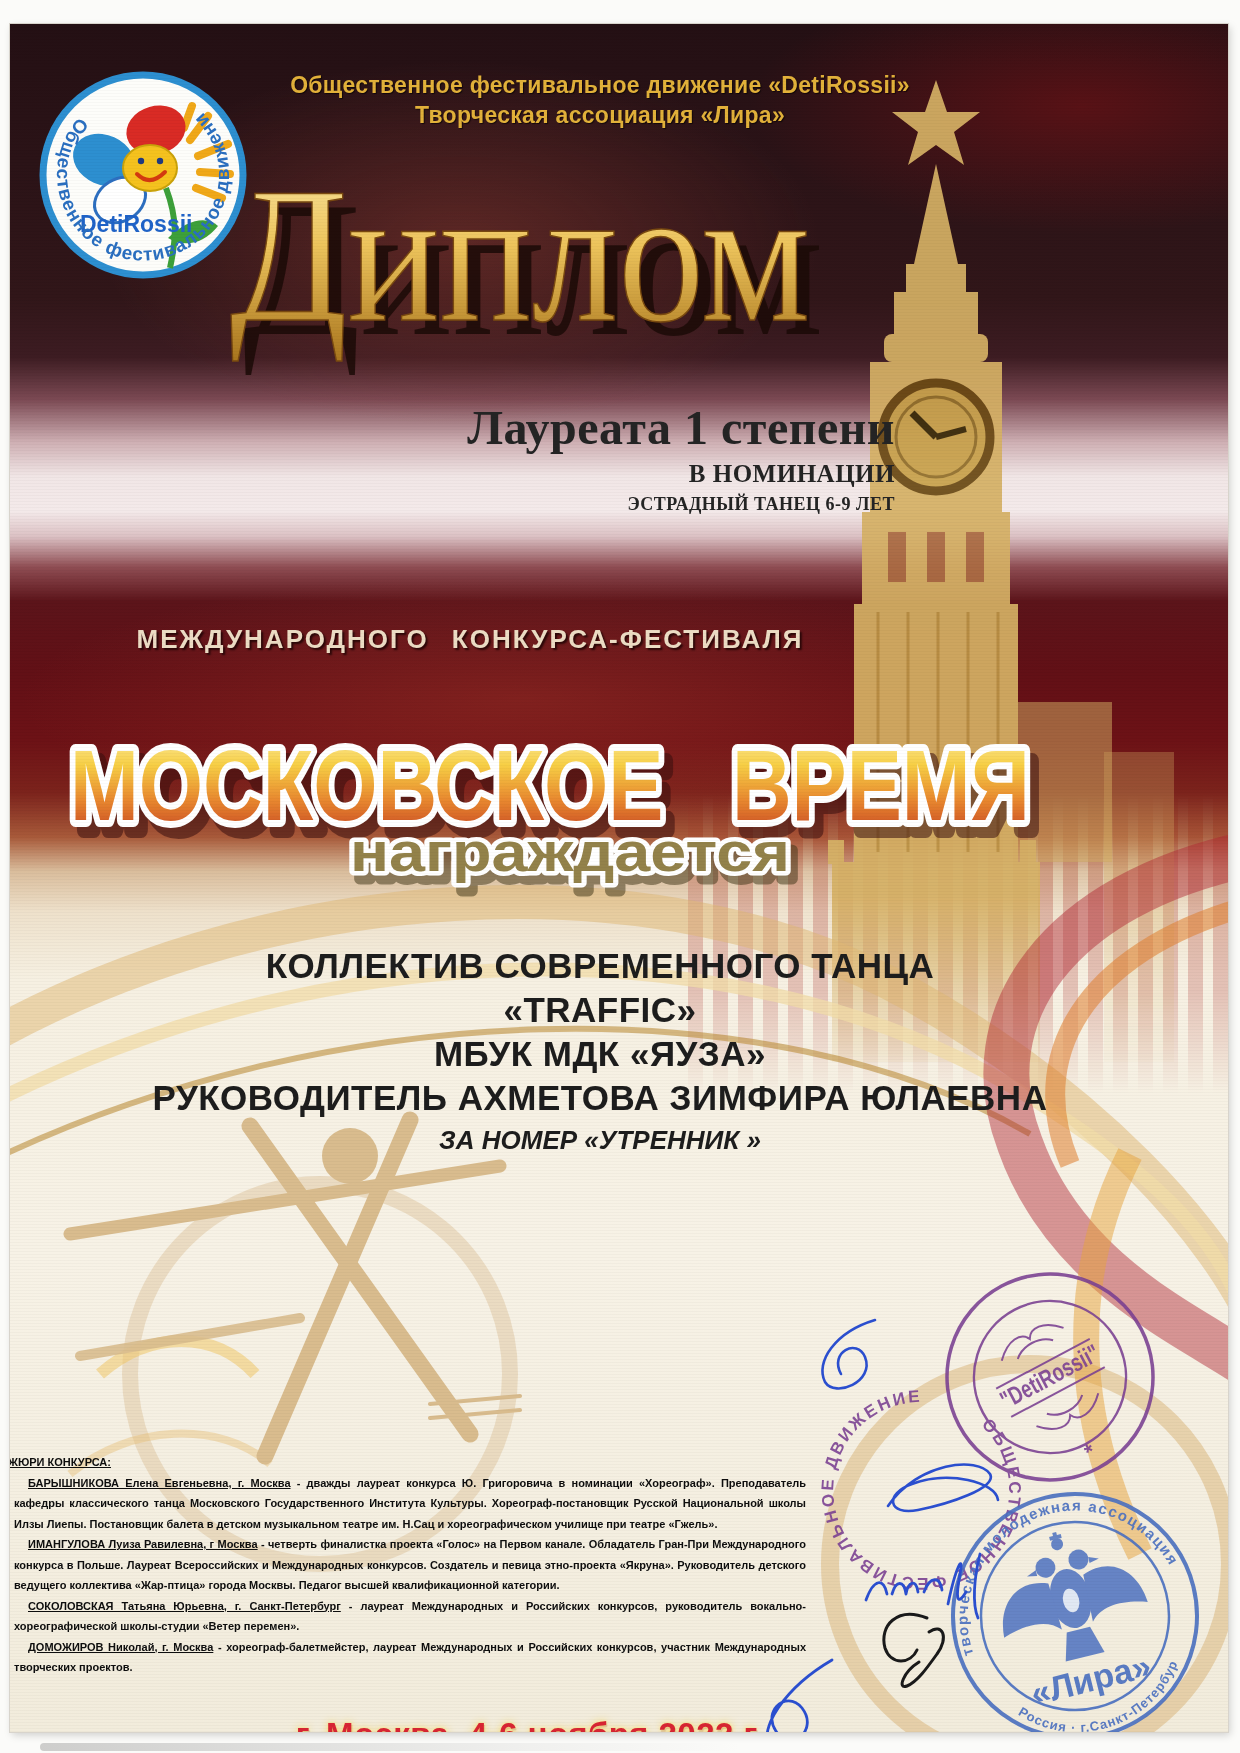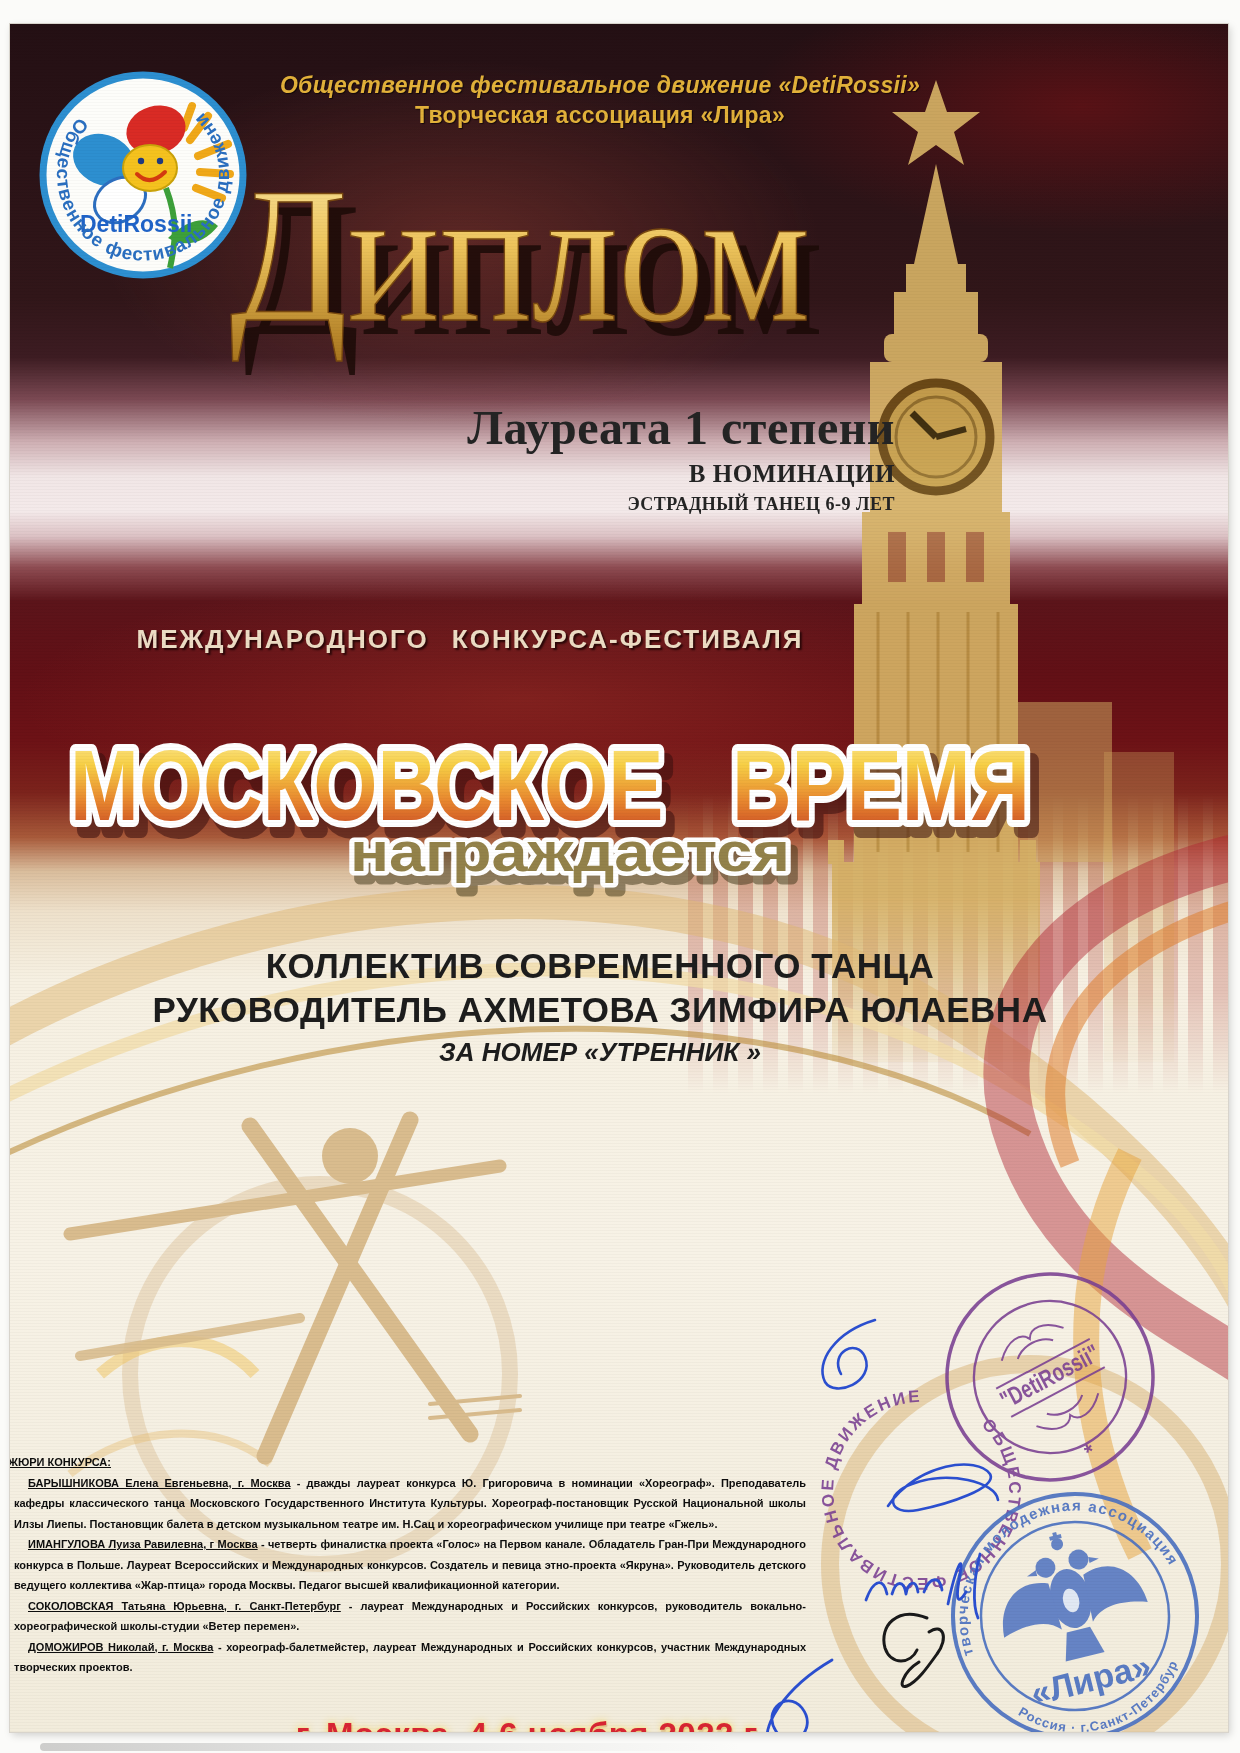--- a/index.html
+++ b/index.html
@@ -34,21 +34,21 @@
   .logo-svg{left:28px;top:46px;}
   .dip-svg{left:150px;top:96px;}
   .mt-svg{left:35px;top:688px;}
   .agr-svg{left:320px;top:790px;}
   .stampP-svg{left:925px;top:1238px;}
   .stampB-svg{left:935px;top:1462px;}
   .sig-svg{fill:none;stroke-linecap:round;stroke-linejoin:round;}
 
   .hdr{position:absolute;left:140px;width:900px;text-align:center;color:#e2b13a;font-weight:bold;
        font-size:23px;letter-spacing:.3px;text-shadow:1px 1px 1px rgba(0,0,0,.6);}
-  .hdr.l1{top:48px;font-style:italic;}
+  .hdr.l1{top:48px;}
   .hdr.l2{top:78px;}
 
   .serifblk{position:absolute;left:75px;width:810px;text-align:right;color:#242424;
       font-family:"Liberation Serif",serif;font-weight:bold;}
   .award1{top:376px;font-size:48px;letter-spacing:.5px;}
   .award2{top:436px;font-size:25px;letter-spacing:.5px;}
   .award3{top:470px;font-size:18px;letter-spacing:.5px;}
 
   .fest{position:absolute;left:60px;width:800px;text-align:center;color:#ecdcc4;font-weight:bold;
       font-size:26px;letter-spacing:2px;word-spacing:14px;text-shadow:2px 2px 2px rgba(20,0,0,.75);}
@@ -228,20 +228,22 @@
     </svg>
 
     <svg class="agr-svg" width="480" height="85" viewBox="0 0 480 85" xmlns="http://www.w3.org/2000/svg">
       <text class="svgtxt" x="243" y="60" font-size="56" font-weight="bold" text-anchor="middle" textLength="440" lengthAdjust="spacingAndGlyphs" fill="#3c3214" stroke="#3c3214" stroke-width="11" stroke-linejoin="round" opacity="0.5" transform="translate(3,5)">награждается</text>
       <text class="svgtxt" x="240" y="57" font-size="56" font-weight="bold" text-anchor="middle" textLength="440" lengthAdjust="spacingAndGlyphs" fill="#ffffff" stroke="#ffffff" stroke-width="9" stroke-linejoin="round">награждается</text>
       <text class="svgtxt" x="240" y="57" font-size="56" font-weight="bold" text-anchor="middle" textLength="440" lengthAdjust="spacingAndGlyphs" fill="#93824a">награждается</text>
     </svg>
 
     <div class="recipient">
       <div class="rec-line">КОЛЛЕКТИВ СОВРЕМЕННОГО ТАНЦА</div>
+      <div class="rec-line">«TRAFFIC»</div>
+      <div class="rec-line">МБУК МДК «ЯУЗА»</div>
       <div class="rec-line">РУКОВОДИТЕЛЬ АХМЕТОВА ЗИМФИРА ЮЛАЕВНА</div>
       <div class="rec-num">ЗА НОМЕР «УТРЕННИК »</div>
     </div>
 
     <div class="jury">
       <div class="jury-heading">ЖЮРИ КОНКУРСА:</div>
       <p><span class="jname">БАРЫШНИКОВА Елена Евгеньевна, г. Москва</span><span> - дважды лауреат конкурса Ю. Григоровича в номинации «Хореограф».  Преподаватель кафедры классического танца Московского Государственного Института Культуры. Хореограф-постановщик Русской Национальной школы Илзы Лиепы. Постановщик балета в детском музыкальном театре им. Н.Сац и хореографическом училище при  театре «Гжель».</span></p>
       <p><span class="jname">ИМАНГУЛОВА Луиза Равилевна, г Москва</span><span> - четверть финалистка проекта «Голос» на Первом канале. Обладатель Гран-При Международного конкурса в Польше. Лауреат Всероссийских и Международных конкурсов. Создатель и певица этно-проекта «Якруна». Руководитель детского ведущего коллектива «Жар-птица» города Москвы. Педагог высшей квалификационной категории.</span></p>
       <p><span class="jname">СОКОЛОВСКАЯ Татьяна Юрьевна, г. Санкт-Петербург</span><span> - лауреат Международных и Российских конкурсов, руководитель вокально-хореографической школы-студии «Ветер перемен».</span></p>
       <p><span class="jname">ДОМОЖИРОВ Николай, г. Москва</span><span> - хореограф-балетмейстер, лауреат Международных и Российских конкурсов, участник Международных творческих проектов.</span></p>

